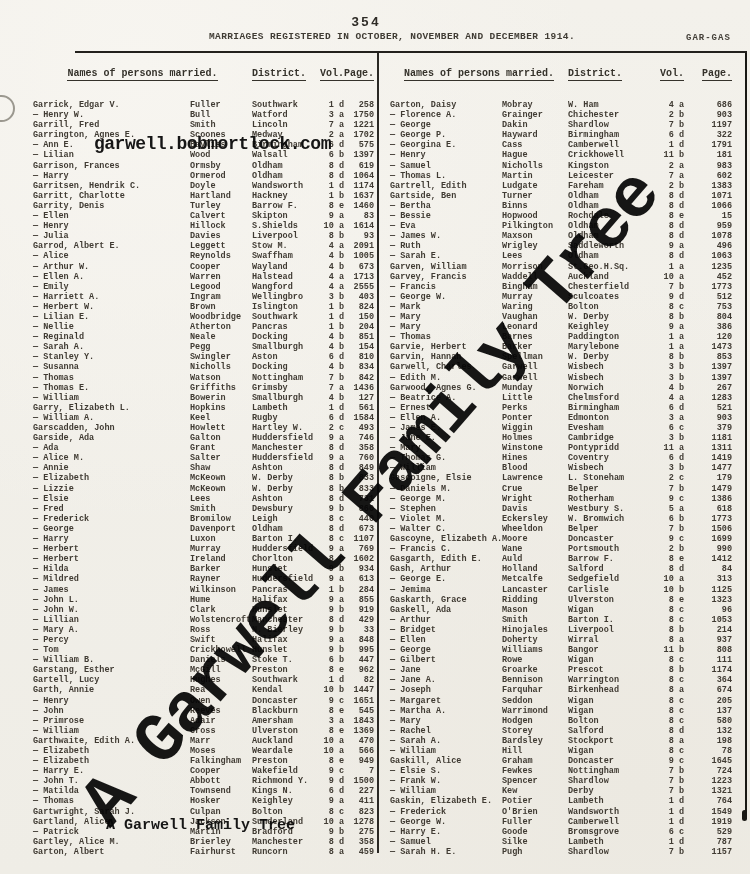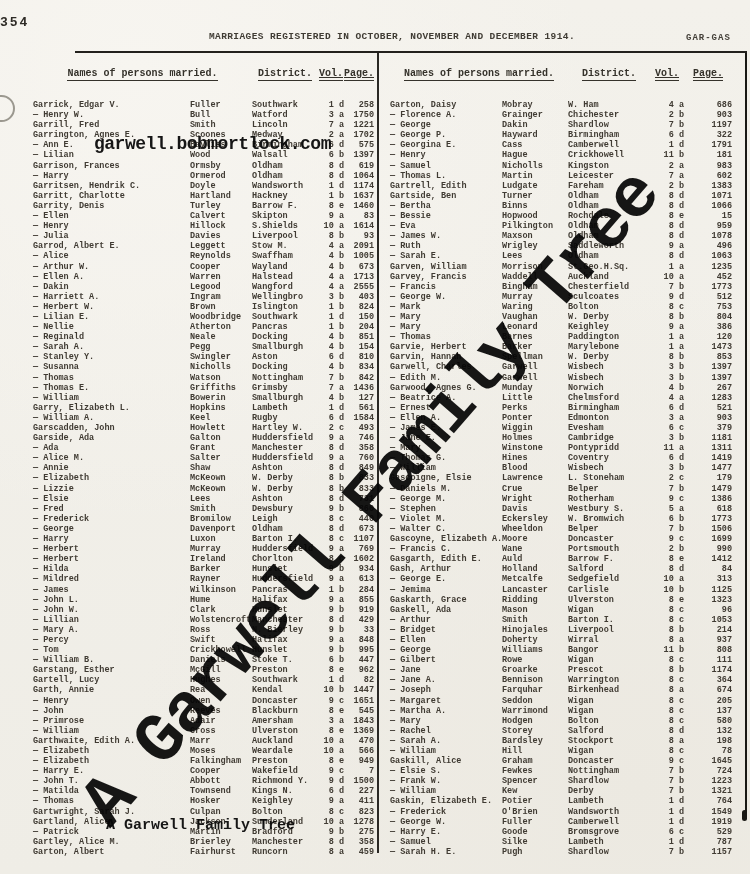--- a/index.html
+++ b/index.html
@@ -5,39 +5,39 @@
   html,body{margin:0;padding:0;}
   body{width:750px;height:874px;overflow:hidden;font-family:"Liberation Mono",monospace;}
   #scan{position:relative;width:750px;height:874px;overflow:hidden;
         background:
           radial-gradient(circle at 18% 8%, #f7f5f0 0%, rgba(247,245,240,0) 45%),
           radial-gradient(circle at 85% 90%, #ece9e1 0%, rgba(236,233,225,0) 50%),
           linear-gradient(#f3f1eb,#efede6);
         color:#3d3932;}
   .abs{position:absolute;}
   
-  .pagenum{top:15px;left:0;width:732px;font-size:13px;font-weight:bold;letter-spacing:2px;color:#2e2b26;}
+  .pagenum{top:15px;left:0;width:732px;text-align:center;font-size:13px;font-weight:bold;letter-spacing:2px;color:#2e2b26;}
   .title{top:31px;left:0;width:784px;text-align:center;font-size:9.5px;font-weight:bold;letter-spacing:.4px;color:#403c34;}
   .rangelabel{top:33px;left:686px;font-size:9px;font-weight:bold;letter-spacing:1px;color:#45413a;}
   .toprule{top:51px;left:75px;width:672px;height:2px;background:#23211d;}
   .divider{top:53px;left:377px;width:1.5px;height:800px;background:#2a2824;}
   .rightedge{top:53px;left:745px;width:2px;height:763px;background:#191814;}
   .rightblob{top:810px;left:742px;width:5px;height:11px;background:#191814;border-radius:3px;}
   .punchhole{top:95px;left:-12px;width:23px;height:23px;border:2px solid #9b988f;border-radius:50%;background:transparent;}
   
   .col{position:absolute;top:68px;}
   .col-left{left:33px;width:341px;}
   .col-right{left:390px;width:342px;}
   .head{display:grid;height:14px;font-size:10px;font-weight:bold;color:#35322b;}
   .col-left .head{grid-template-columns:157px 62px 66px 26px 30px;}
   .col-right .head{grid-template-columns:112px 66px 82px 34px 48px;}
   .head .h{white-space:nowrap;}
   .head .hn{grid-column:1/3;text-align:center;}
-  .head .hd{text-align:center;}
-  .head .hv,.head .hp{text-align:center;text-decoration:underline;}
+  .head .hd{text-align:left;}
+  .head .hv,.head .hp{text-align:right;}
   .head .u{border-bottom:1.2px solid #35322b;padding-bottom:1px;}
   .rows{margin-top:18px;}
   .row{display:grid;height:10.1px;line-height:10.1px;font-size:8.5px;font-weight:bold;color:#403b33;}
   .col-left .row{grid-template-columns:157px 62px 66px 26px 30px;}
   .col-right .row{grid-template-columns:112px 66px 82px 34px 48px;}
   .c{white-space:nowrap;overflow:visible;}
   .c.vol,.c.page{text-align:right;}
   
   .wm{color:#060606;opacity:.93;z-index:5;pointer-events:none;}
   .wm-url{top:134px;left:94px;font-size:18px;font-weight:bold;letter-spacing:-.5px;white-space:nowrap;}
@@ -189,21 +189,21 @@
           <span class="c page">673</span>
         </div>
         <div class="row">
           <span class="c name">— Ellen A.</span>
           <span class="c spouse">Warren</span>
           <span class="c district">Halstead</span>
           <span class="c vol">4 a</span>
           <span class="c page">1713</span>
         </div>
         <div class="row">
-          <span class="c name">— Dakin</span>
+          <span class="c name">— Emily</span>
           <span class="c spouse">Legood</span>
           <span class="c district">Wangford</span>
           <span class="c vol">4 a</span>
           <span class="c page">2555</span>
         </div>
         <div class="row">
           <span class="c name">— Harriett A.</span>
           <span class="c spouse">Ingram</span>
           <span class="c district">Wellingbro</span>
           <span class="c vol">3 b</span>

